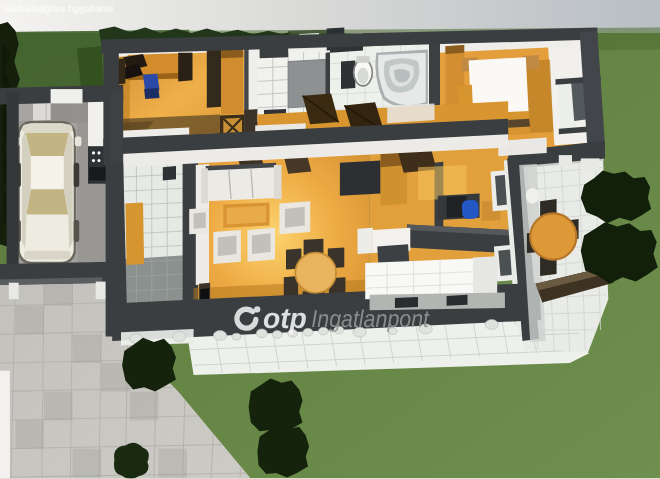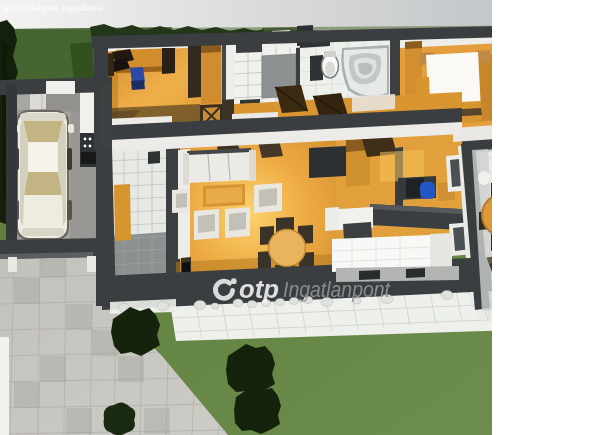--- a/index.html
+++ b/index.html
@@ -1,16 +1,16 @@
 <!DOCTYPE html>
 <html><head>
 <meta charset="utf-8">
 <style>
   html,body{margin:0;padding:0;background:#fff;}
-  #stage{position:relative;width:492px;height:435px;overflow:hidden;font-family:"Liberation Sans",sans-serif;}
+  #stage{position:relative;width:600px;height:435px;overflow:hidden;font-family:"Liberation Sans",sans-serif;}
 </style>
 </head>
 <body>
 <div id="stage">
 <svg width="600" height="435" viewBox="0 0 600 435">
 <defs>
   <linearGradient id="sky" x1="0" y1="0" x2="1" y2="0">
     <stop offset="0" stop-color="#f4f3f1"></stop>
     <stop offset="0.45" stop-color="#dadad8"></stop>
     <stop offset="1" stop-color="#b8bec4"></stop>

